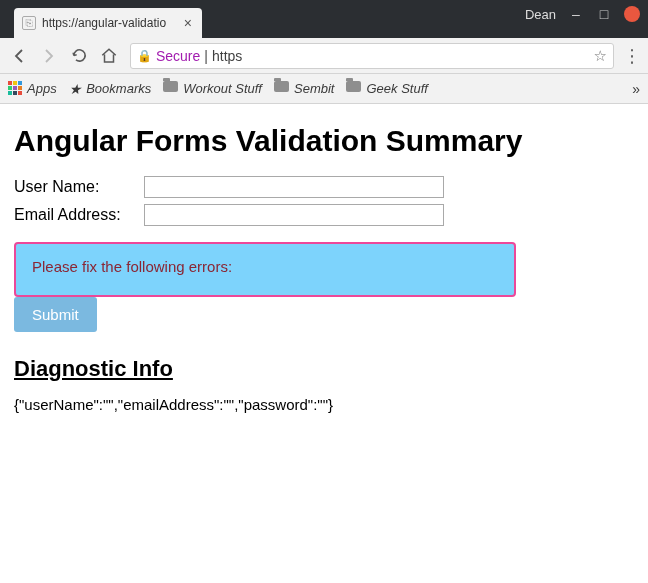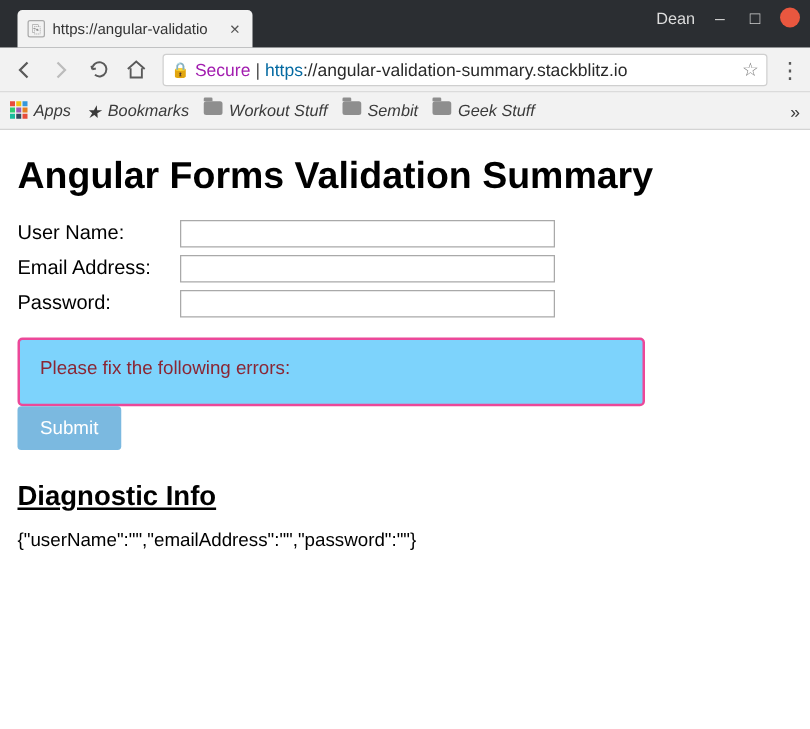--- a/index.html
+++ b/index.html
@@ -97,21 +97,21 @@
     border-radius: 3px;
     display: flex;
     align-items: center;
     padding: 0 6px;
     font-size: 14px;
     margin: 0 4px;
   }
   .lock-icon { color: #1a9c46; font-size: 12px; margin-right: 4px; }
   .secure-text { color: #a21caf; }
   .url-sep { color: #4d4d4d; margin: 0 4px; }
-  .url-proto { color: #0369a1; }
+  .url-proto { color: #404040; }
   .url-host { color: #2a2a2a; }
   .star { margin-left: auto; color: #777; font-size: 15px; }
   .menu-dots { width: 20px; text-align: center; color: #5a5a5a; font-size: 18px; }
   
   .bookmarks {
     height: 30px;
     background: #f2f2f2;
     border-bottom: 1px solid #d4d4d4;
     display: flex;
     align-items: center;
@@ -241,21 +241,20 @@
   <div class="nav-icon">
     <svg width="18" height="18" viewBox="0 0 24 24">
         <path d="M3 11 L12 3 L21 11 M6 10 V20 H18 V10" fill="none" stroke="#5a5a5a" stroke-width="2"></path>
       </svg>
   </div>
   <div class="omnibox">
     <span class="lock-icon">🔒</span>
     <span class="secure-text">Secure</span>
     <span class="url-sep">|</span>
     <span class="url-proto">https</span>
-      <span class="url-host">://angular-validation-summary.stackblitz.io</span>
     <span class="star">☆</span>
   </div>
   <div class="menu-dots">⋮</div>
 </div>
 
 <div class="bookmarks">
   <div class="bm-item">
     <div class="apps-icon">
         <span></span>
         <span></span>
@@ -292,24 +291,20 @@
   <h1 class="page-title">Angular Forms Validation Summary</h1>
 
   <div class="form-row">
     <label>User Name:</label>
     <input type="text" value="" style="">
   </div>
   <div class="form-row">
     <label>Email Address:</label>
     <input type="text" value="" style="">
   </div>
-  <div class="form-row">
-    <label>Password:</label>
-    <input type="text" value="" style="">
-  </div>
 
   <div class="error-box">
     <p>Please fix the following errors:</p>
   </div>
 
   <button class="submit-btn">Submit</button>
 
   <h2 class="diag-title">Diagnostic Info</h2>
   <div class="diag-text">{"userName":"","emailAddress":"","password":""}</div>
 </div>

